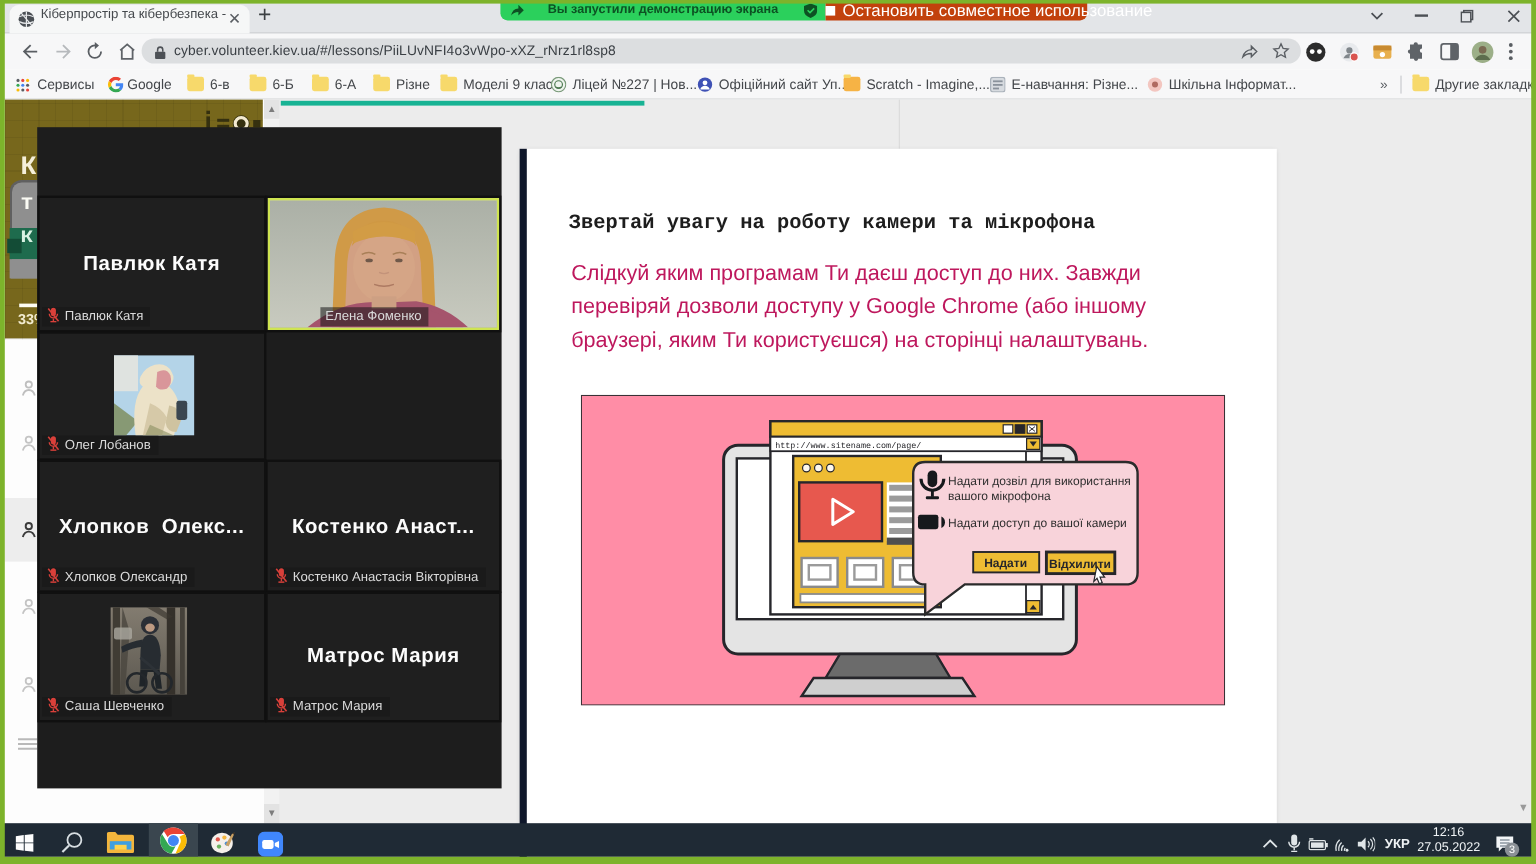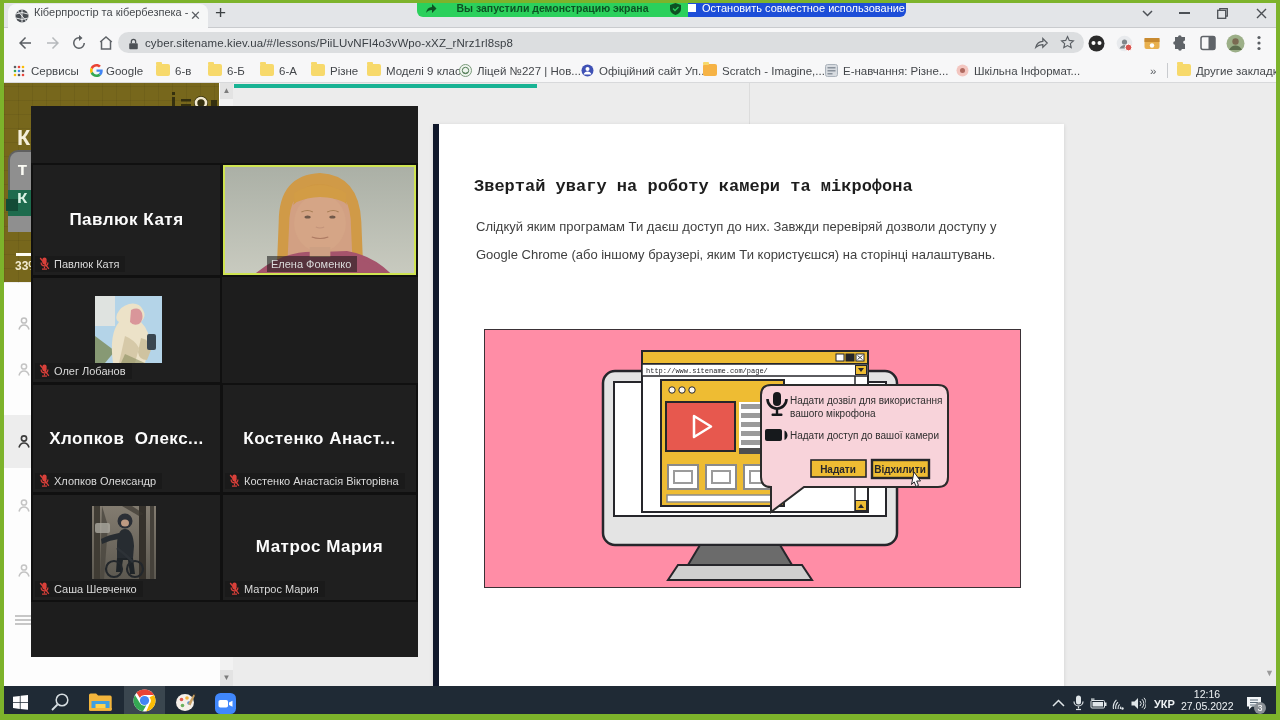--- a/index.html
+++ b/index.html
@@ -12,31 +12,31 @@
   #tabtitle { left:34px; top:6px; width:156px; overflow:hidden; font-size:11px; color:#45494d; white-space:nowrap; }
   #toolbar { left:0; top:28px; width:1280px; height:30px; background:#f7f7f8; }
   #omni { left:118px; top:32px; width:966px; height:21px; background:#dcdee0; border-radius:11px; }
   #urltxt { left:145px; top:37px; font-size:11.5px; color:#3a3f44; letter-spacing:0.1px; }
   #bookbar { left:0; top:58px; width:1280px; height:25px; background:#f7f7f8; border-bottom:1px solid #d8d9db; }
   .bk { position:absolute; top:65px; font-size:11.5px; color:#44474b; white-space:nowrap; }
   .fold { position:absolute; top:64px; width:14px; height:12px; background:#f7d96b; border-radius:2px; }
   .fold:before { content:""; position:absolute; left:0; top:-2px; width:6px; height:3px; background:#f7d96b; border-radius:1px; }
   
   #ngreen { left:417px; top:0; width:271px; height:17px; background:#2bd05c; border-radius:0 0 0 6px; color:#0d5223; font-size:10.5px; font-weight:bold; text-align:center; line-height:17px; white-space:nowrap; }
-  #nred { left:688px; top:0; width:218px; height:17px; background:#1d4ed8; border-radius:0 0 6px 0; color:#fff; font-size:11px; line-height:17px; white-space:nowrap; }
+  #nred { left:688px; top:0; width:218px; height:17px; background:#c2410c; border-radius:0 0 6px 0; color:#fff; font-size:14px; line-height:17px; white-space:nowrap; }
   
   #page { left:4px; top:83px; width:1272px; height:603px; background:#ececec; }
   #sidebar { left:0px; top:0px; width:216px; height:603px; background:#fdfdfd; }
   #olive { left:0; top:0; width:215px; height:199px; background:#77671c; }
   #scrollv { left:216px; top:0; width:13px; height:603px; background:#f2f2f2; }
   #content { left:229px; top:0; width:1043px; height:603px; background:#ececec; }
   #progress { left:1px; top:1px; width:303px; height:4px; background:#18b394; }
   #card { left:200px; top:41px; width:631px; height:630px; background:#fff; border-left:6px solid #0f172a; box-shadow:0 1px 4px rgba(0,0,0,0.12); }
   #card h1 { position:absolute; left:35px; top:53px; font-family:"Liberation Mono", monospace; font-size:17px; font-weight:bold; color:#1d1d1d; white-space:nowrap; }
-  #para { position:absolute; left:37px; top:89px; width:560px; font-size:13px; line-height:28px; color:#404040; }
+  #para { position:absolute; left:37px; top:89px; width:560px; font-size:18px; line-height:28px; color:#be185d; }
   
   #zoom { left:31px; top:106px; width:387px; height:551px; background:#1d1d1d; overflow:hidden; }
   .tile { position:absolute; background:#1f1f1f; overflow:hidden; outline:2px solid #101010; }
   .cname { position:absolute; width:100%; text-align:center; color:#fcfcfc; font-size:17px; font-weight:bold; letter-spacing:0.5px; }
   .lbl { position:absolute; left:2px; bottom:3px; height:16px; background:rgba(22,22,22,0.55); color:#dadada; font-size:11px; line-height:16px; padding:0 6px 0 4px; white-space:nowrap; }
   .lbl svg { vertical-align:-2px; margin-right:4px; }
   
   #taskbar { left:0; top:686px; width:1280px; height:28px; background:#1f2a35; }
   
   .gb { position:absolute; background:#7db32b; z-index:99; }
@@ -87,21 +87,21 @@
       <path d="M9 3a6 6 0 1 0 6 6h-1.5A4.5 4.5 0 1 1 9 4.5V7l3.5-3L9 1z" fill="#5a5e63"></path>
     </svg>
   <svg class="abs" style="left:97px;top:34px" width="18" height="18" viewBox="0 0 18 18">
       <path d="M3.2 8 L9 3 L14.8 8 M4.5 7.2 V15 h9 V7.2" fill="none" stroke="#5f6368" stroke-width="1.5"></path>
     </svg>
   <div class="abs" id="omni"></div>
   <svg class="abs" style="left:128px;top:38px" width="11" height="12" viewBox="0 0 12 14">
       <rect x="1" y="6" width="10" height="7" rx="1" fill="#4d5156"></rect>
       <path d="M3.5 6V4a2.5 2.5 0 0 1 5 0v2" stroke="#4d5156" stroke-width="1.5" fill="none"></path>
     </svg>
-  <div class="abs" id="urltxt">cyber.sitename.kiev.ua/#/lessons/PiiLUvNFI4o3vWpo-xXZ_rNrz1rl8sp8</div>
+  <div class="abs" id="urltxt">cyber.volunteer.kiev.ua/#/lessons/PiiLUvNFI4o3vWpo-xXZ_rNrz1rl8sp8</div>
 
   <svg class="abs" style="left:1034px;top:35px" width="15" height="15" viewBox="0 0 17 17">
       <path d="M2 14c1-4 4-6.5 8-6.8V4l5 5-5 5v-3.2C6.5 10.7 4 12 2 14z" fill="none" stroke="#5a5e63" stroke-width="1.4"></path>
     </svg>
   <svg class="abs" style="left:1060px;top:35px" width="15" height="15" viewBox="0 0 17 17">
       <path d="M8.5 1.8l2 4.3 4.7.5-3.5 3.2 1 4.6-4.2-2.4-4.2 2.4 1-4.6L1.8 6.6l4.7-.5z" fill="none" stroke="#5a5e63" stroke-width="1.3"></path>
     </svg>
 
   <svg class="abs" style="left:1088px;top:35px" width="17" height="17" viewBox="0 0 17 17">
       <circle cx="8.5" cy="8.5" r="8" fill="#2b2b2b"></circle>

